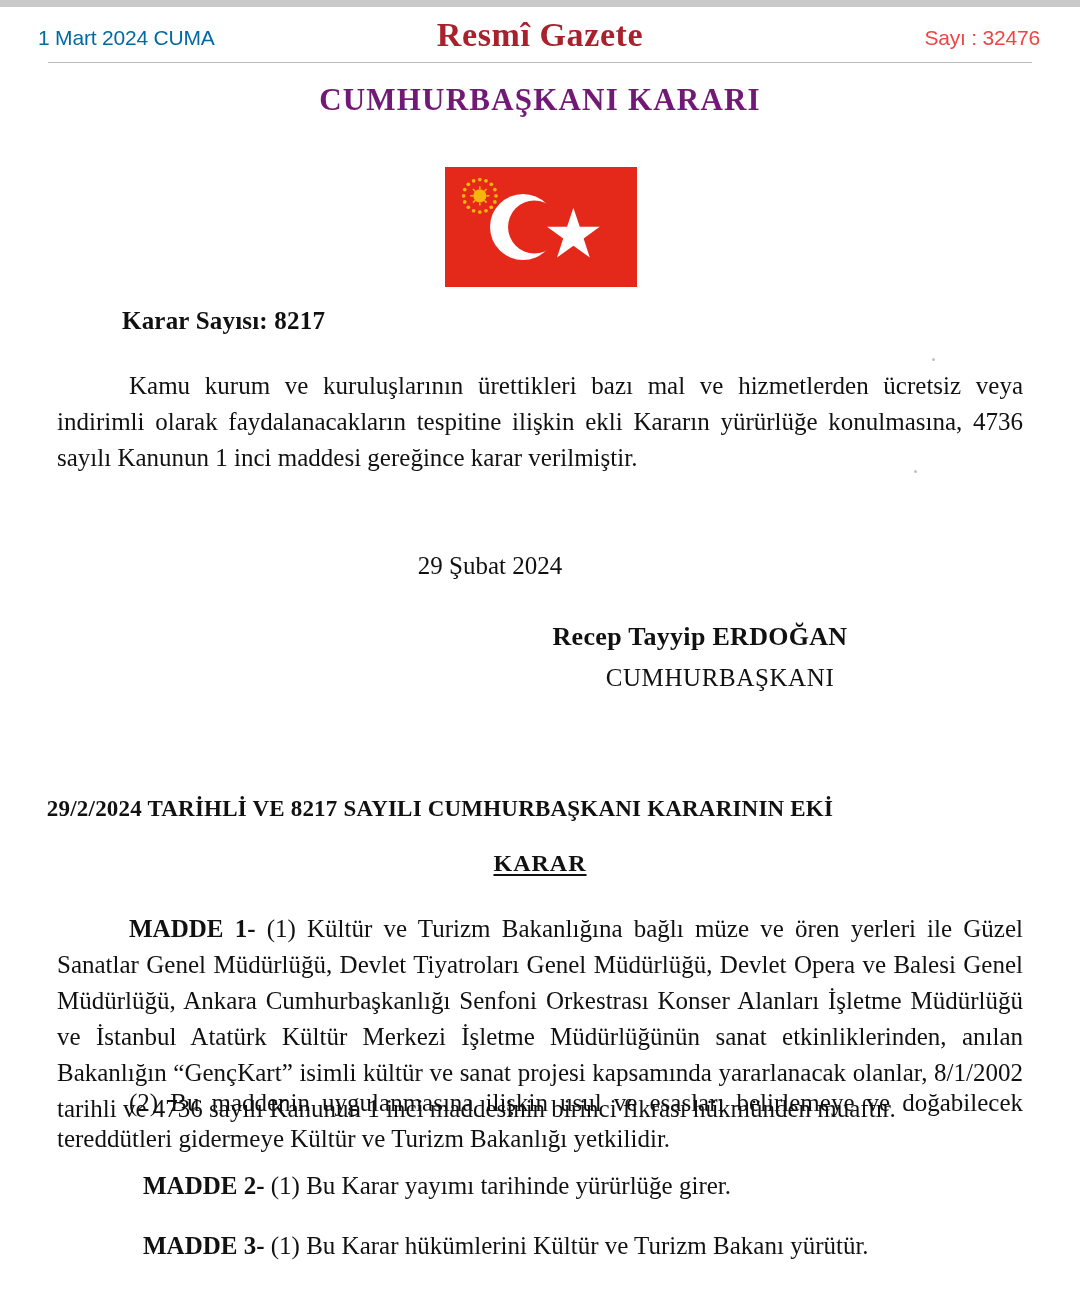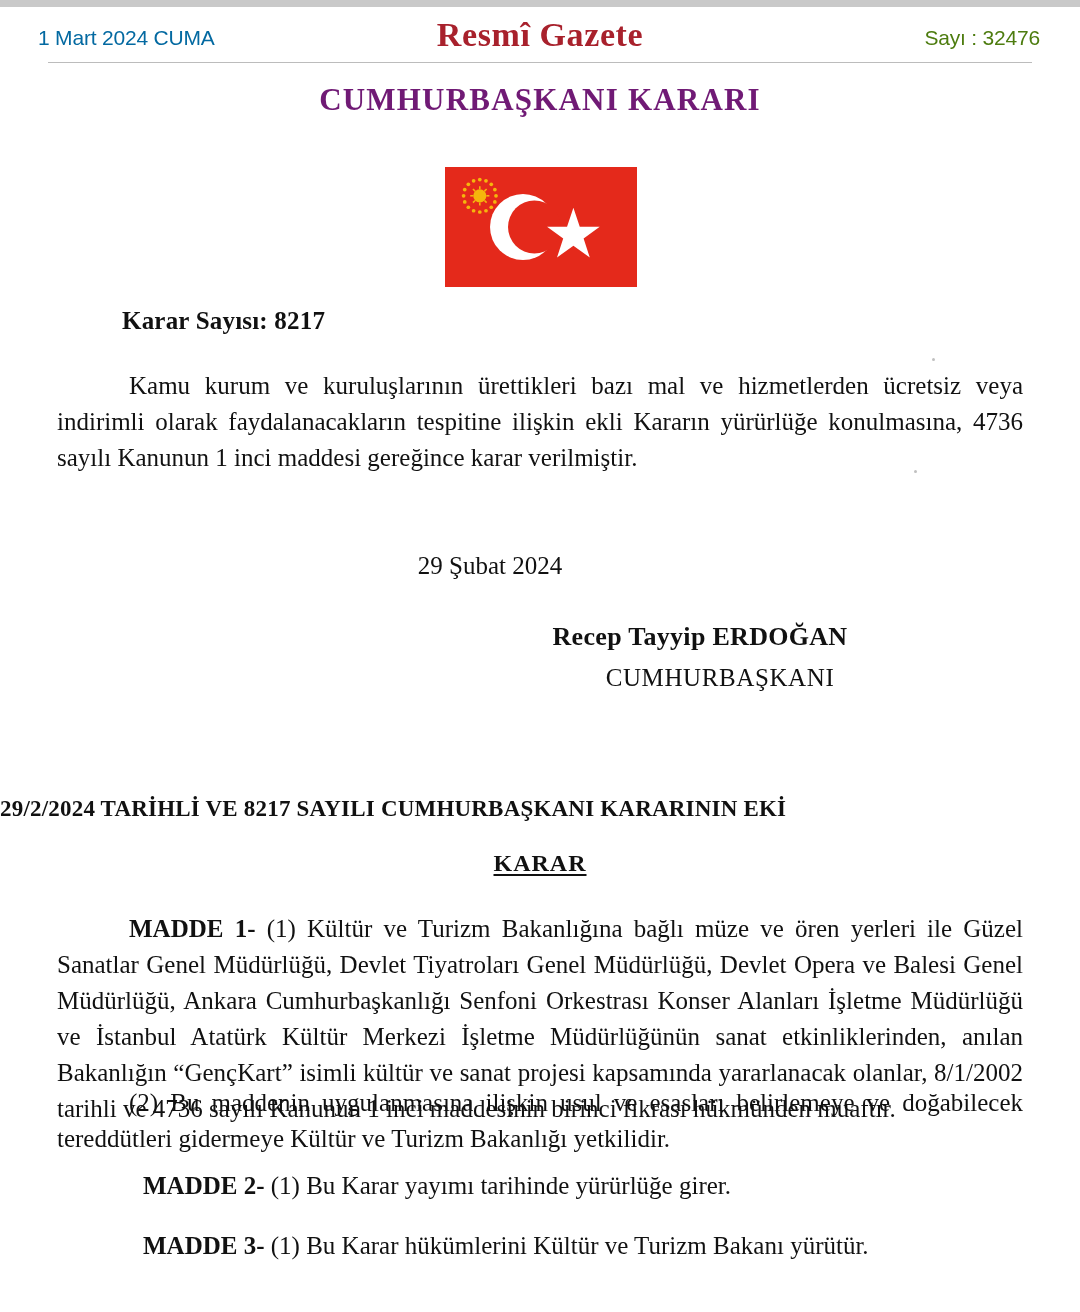--- a/index.html
+++ b/index.html
@@ -57,21 +57,21 @@
     color: #a8212c;
     white-space: nowrap;
   }
   .masthead-issue {
     position: absolute;
     right: 40px;
     top: 19px;
     font-family: "Liberation Sans", "DejaVu Sans", sans-serif;
     font-size: 21px;
     letter-spacing: -0.2px;
-    color: #4d7c0f;
+    color: #ef4444;
     white-space: nowrap;
   }
   .header-rule {
     position: absolute;
     top: 62px;
     left: 48px;
     width: 984px;
     height: 1px;
     background: #bcbcbc;
   }
@@ -153,21 +153,21 @@
     font-size: 25px;
     letter-spacing: 0.6px;
     white-space: nowrap;
   }
 
   .annex-title {
     position: absolute;
     top: 796px;
     left: 0;
     width: 880px;
-    text-align: left;
+    text-align: center;
     font-weight: bold;
     font-size: 23px;
     letter-spacing: 0.2px;
     white-space: nowrap;
   }
   .annex-sub {
     position: absolute;
     top: 850px;
     left: 0;
     width: 1080px;

